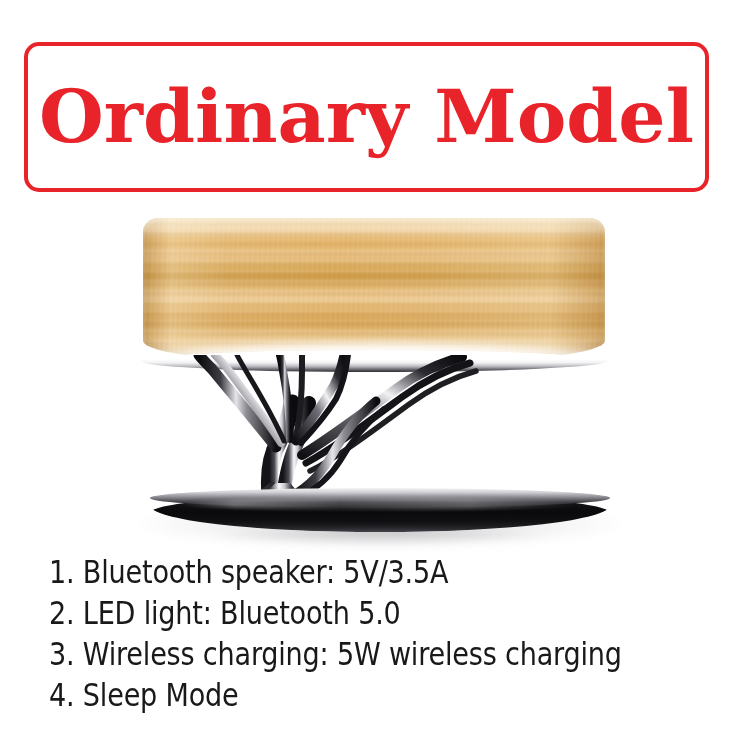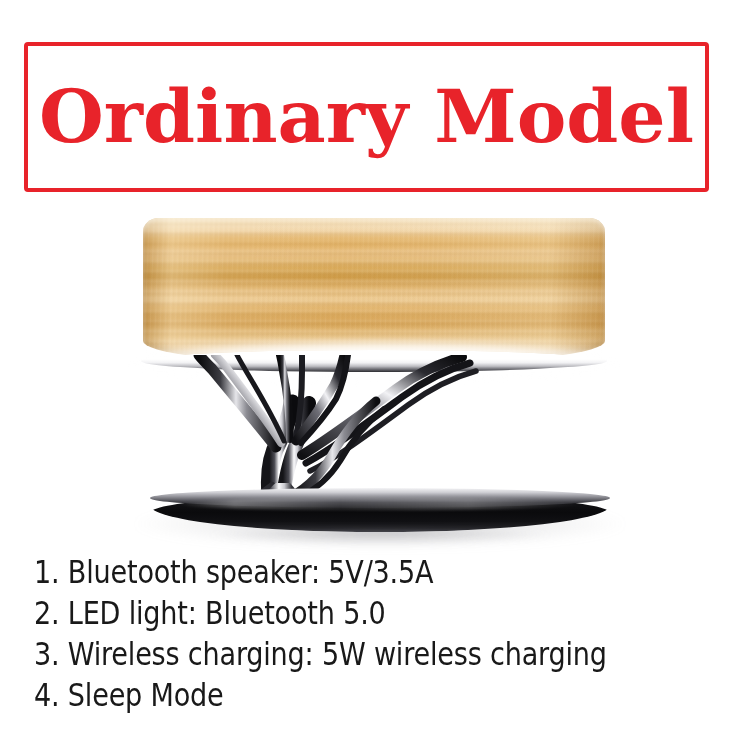--- a/index.html
+++ b/index.html
@@ -18,21 +18,21 @@
 
   
   .title-banner {
     position: absolute;
     left: 24px;
     top: 42px;
     width: 685px;
     height: 150px;
     box-sizing: border-box;
     border: 4px solid #e8232a;
-    border-radius: 4px;
+    border-radius: 15px;
     background: #ffffff;
   }
   .title-text {
     position: absolute;
     left: 0;
     top: 0;
     width: 100%;
     height: 100%;
     display: flex;
     align-items: center;
@@ -240,21 +240,21 @@
     border-radius: 50%;
     background: radial-gradient(ellipse at 50% 0%,
       rgba(110,110,118,0.30) 0%,
       rgba(255,255,255,0) 70%);
     filter: blur(3px);
   }
 
   
   .features {
     position: absolute;
-    left: 34px;
+    left: 49px;
     top: 552px;
     width: 700px;
   }
   .feature-line {
     color: #191919;
     font-family: "DejaVu Sans Condensed", "Liberation Sans Narrow", "Liberation Sans", sans-serif;
     font-size: 32px;
     font-weight: 400;
     line-height: 41px;
     letter-spacing: -0.2px;

